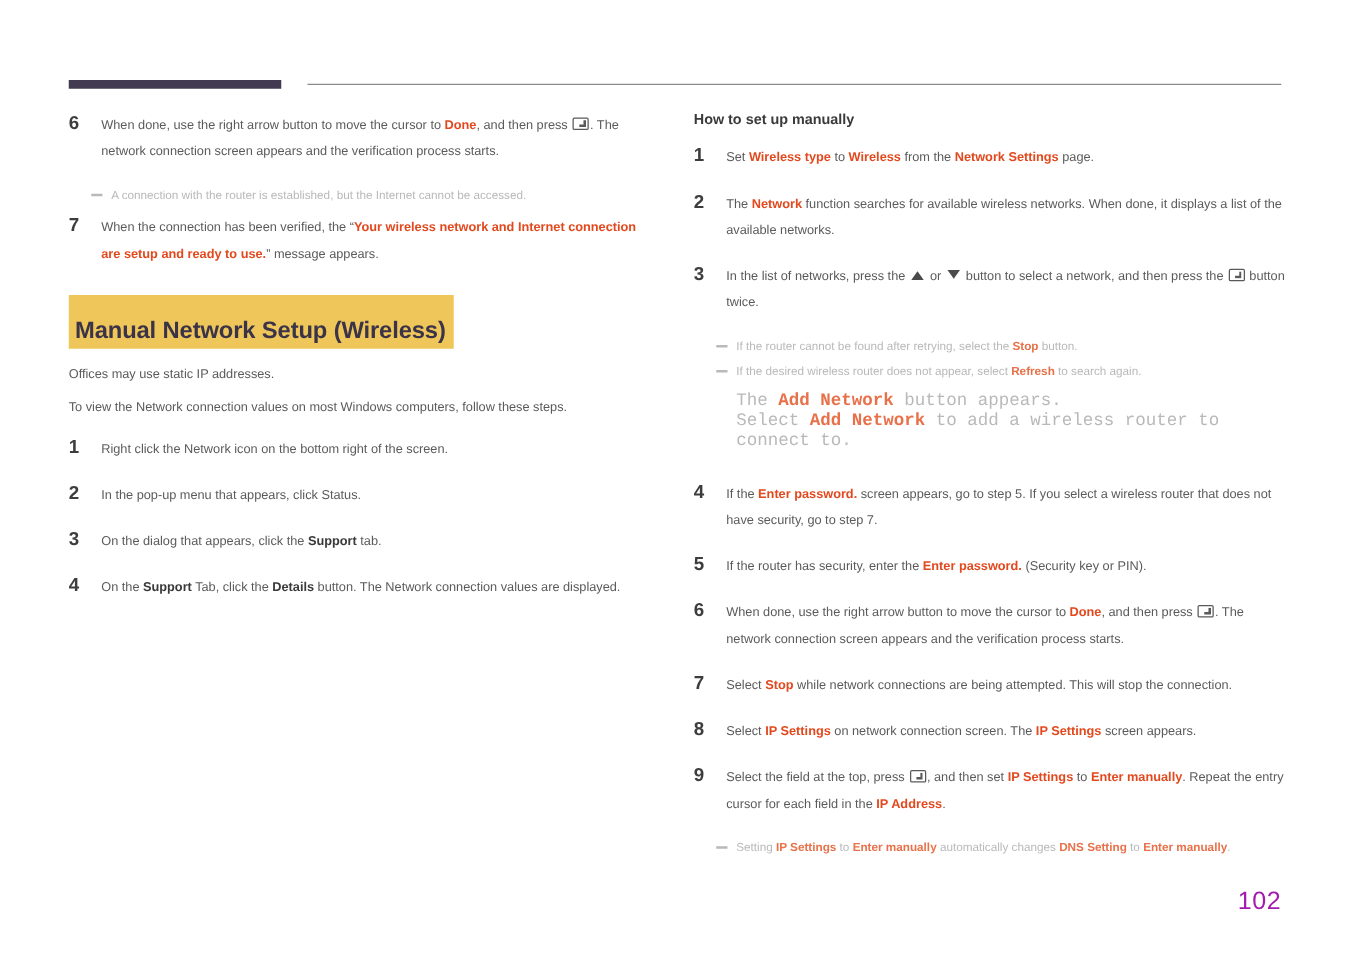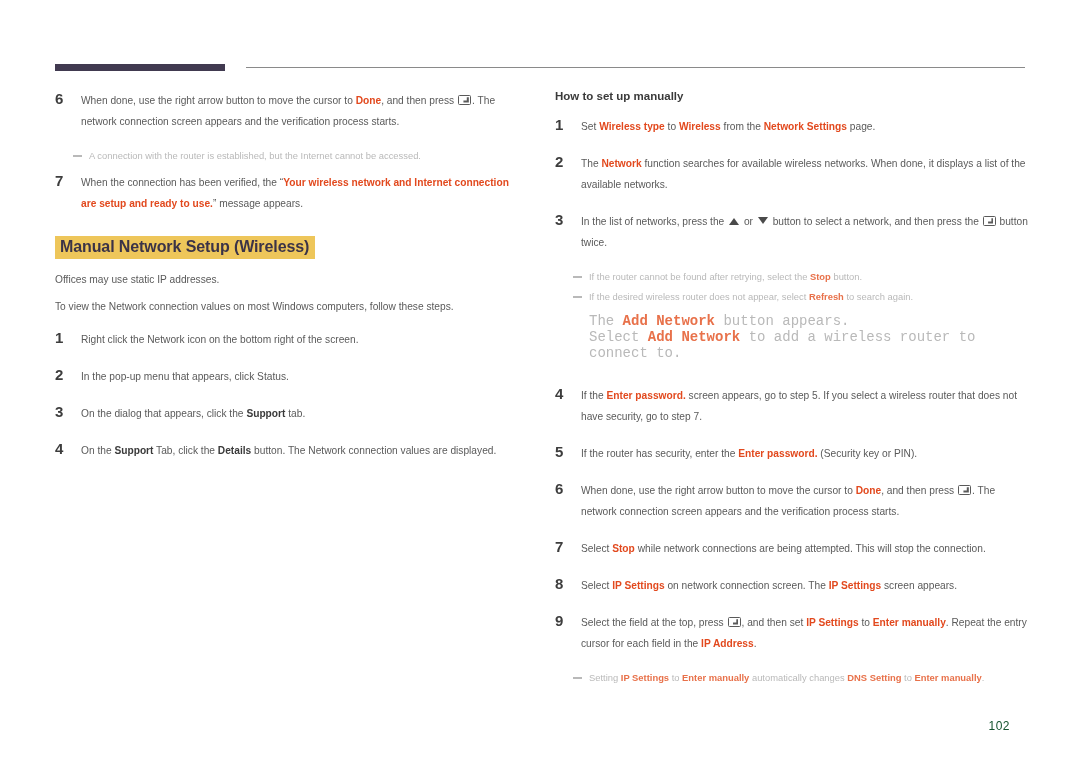--- a/index.html
+++ b/index.html
@@ -109,23 +109,23 @@
     margin-left: 18px;
     font-family: Liberation Mono, monospace;
   }
 
   
   .heading-hl {
     display: inline-block;
     background: #edc martin;
     background: #eec65a;
     color: #3b3347;
-    font-size: 16px;
+    font-size: 19px;
     font-weight: bold;
-    padding: 2px 6px 3px 5px;
+    padding: 18px 6px 3px 5px;
     margin: 0 0 12px 0;
     letter-spacing: -0.1px;
   }
   .heading-sub {
     font-size: 12px;
     font-weight: bold;
     color: #3a3a3a;
     margin: 18px 0 10px 0;
   }
   .heading-right {
@@ -167,24 +167,24 @@
     border-left: 5px solid transparent;
     border-right: 5px solid transparent;
     margin: 0 2px;
   }
   .arrow-up { border-bottom: 7px solid #4a4a4a; vertical-align: 0px; }
   .arrow-dn { border-top: 7px solid #4a4a4a; vertical-align: 1px; }
 
   
   #page-number {
     position: absolute;
-    right: 70px;
+    right: 55px;
     bottom: 30px;
-    font-size: 12px;
-    color: #14532d;
+    font-size: 20px;
+    color: #a21caf;
     letter-spacing: 0.5px;
   }
 </style>
 </head>
 <body>
 
 <div id="header-rules">
   <div class="rule-thick"></div>
   <div class="rule-thin"></div>
 </div>

